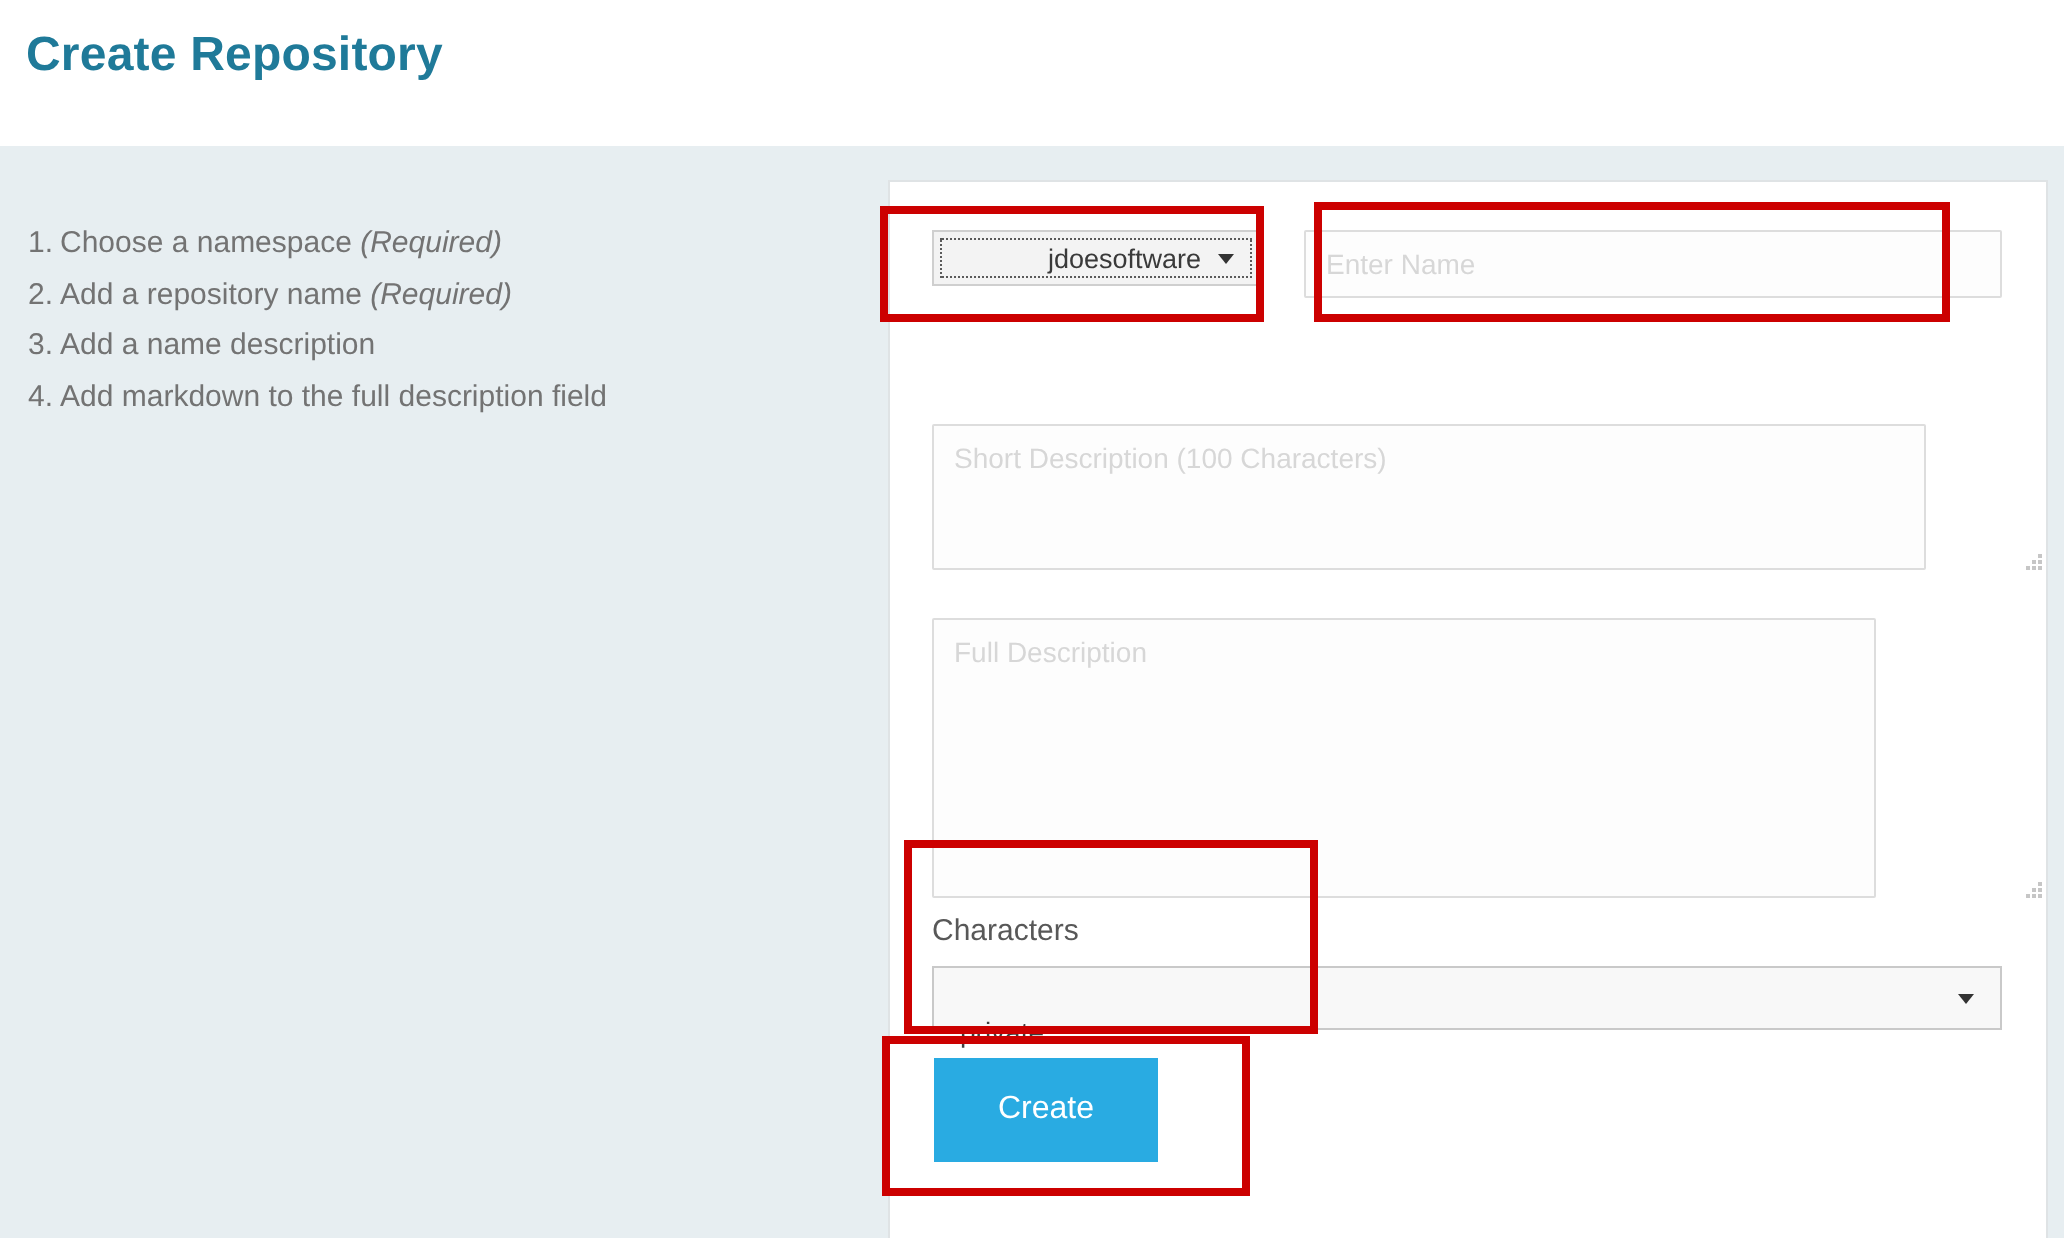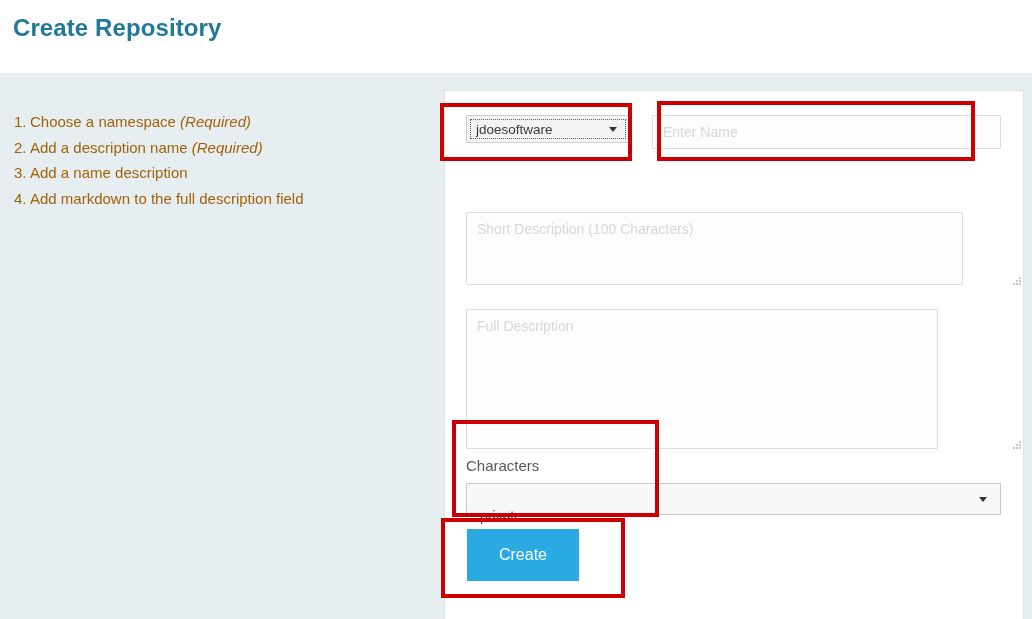--- a/index.html
+++ b/index.html
@@ -55,21 +55,21 @@
     position: absolute;
     left: 14px;
     top: 36px;
     margin: 0;
     padding: 0;
     list-style: none;
   }
   #instruction-list li {
     font-size: 15px;
     line-height: 25.5px;
-    color: #a16207;
+    color: #737373;
     white-space: nowrap;
   }
   #instruction-list li .num {
     display: inline-block;
     width: 16px;
   }
   #instruction-list li .req {
     font-style: italic;
   }
 
@@ -123,20 +123,21 @@
     background: transparent;
     display: flex;
     align-items: center;
   }
   #namespace-select-value {
     font-size: 13.5px;
     color: #3a3a3a;
     padding-left: 5px;
     flex: 1;
     white-space: nowrap;
+    margin-left: 48px;
   }
   .caret-small {
     width: 0; height: 0;
     border-left: 4px solid transparent;
     border-right: 4px solid transparent;
     border-top: 5px solid #333333;
     margin-right: 8px;
   }
 
   
@@ -257,21 +258,21 @@
 
 <div id="page-header">
   <div id="page-title">Create Repository</div>
 </div>
 
 <div id="content-area">
 
   <div id="instructions-panel">
     <ol id="instruction-list">
       <li><span class="num">1.</span><span>Choose a namespace </span><span class="req">(Required)</span></li>
-      <li><span class="num">2.</span><span>Add a description name </span><span class="req">(Required)</span></li>
+      <li><span class="num">2.</span><span>Add a repository name </span><span class="req">(Required)</span></li>
       <li><span class="num">3.</span><span>Add a name description</span><span class="req"></span></li>
       <li><span class="num">4.</span><span>Add markdown to the full description field</span><span class="req"></span></li>
     </ol>
   </div>
 
   <div id="form-panel">
 
     <div id="namespace-select-wrap">
       <div id="namespace-select">
         <span id="namespace-select-value">jdoesoftware</span>

